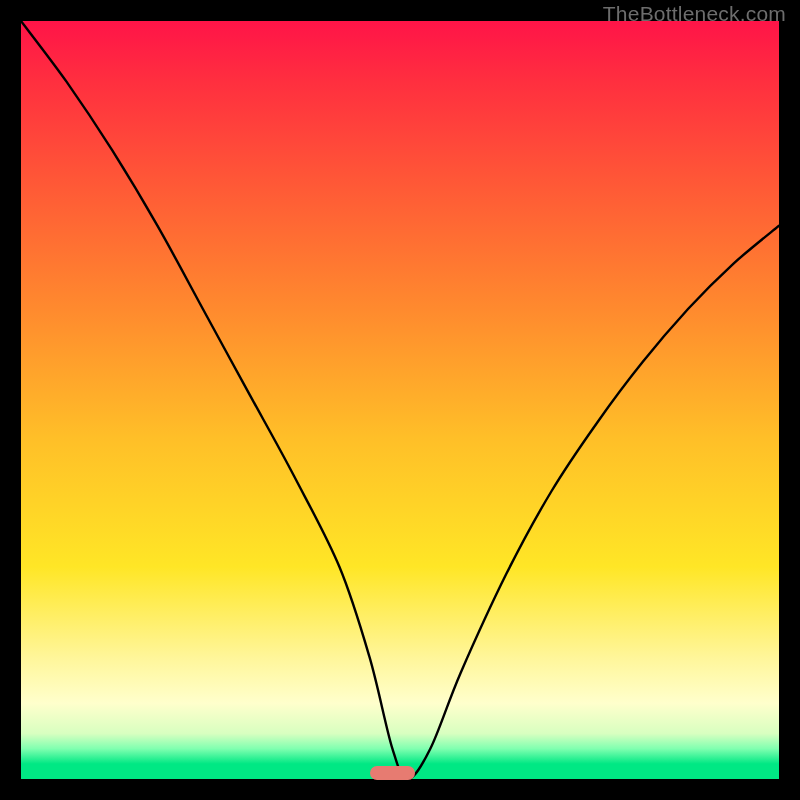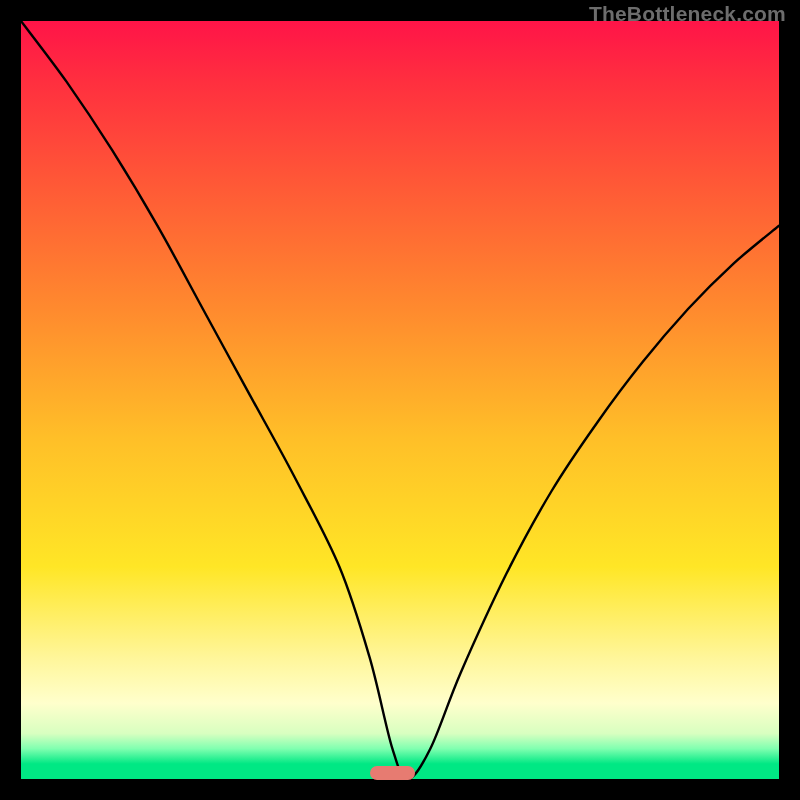--- a/index.html
+++ b/index.html
@@ -39,21 +39,21 @@
       #00e884 98%,
       #00e884 100%
     );
   }
   .watermark {
     position: absolute;
     top: 2px;
     right: 14px;
     color: #6d6d6d;
     font-size: 21px;
-    font-weight: 700;
+    font-weight: 400;
     letter-spacing: 0.2px;
     user-select: none;
     margin-left: 48px;
   }
   svg.curve {
     position: absolute;
     left: 0;
     top: 0;
     width: 758px;
     height: 758px;

